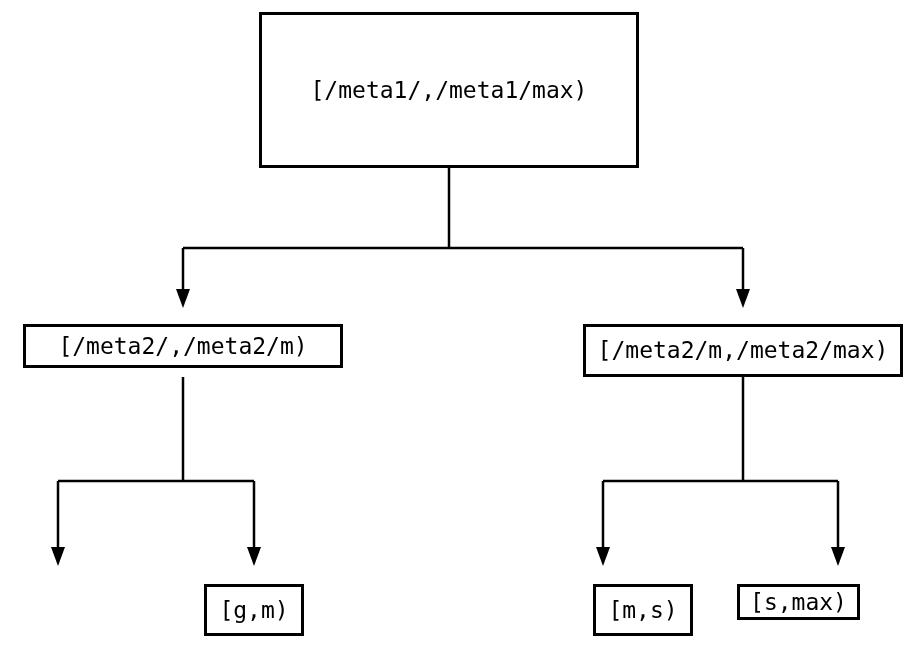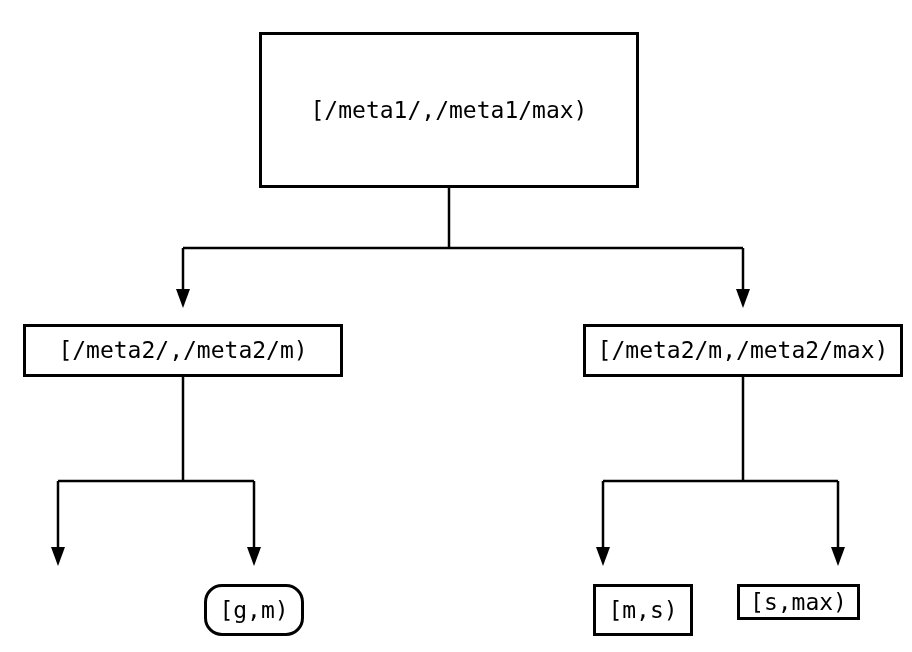--- a/index.html
+++ b/index.html
@@ -32,25 +32,25 @@
     background: #ffffff;
     color: #000000;
     font-family: "DejaVu Sans Mono", "Liberation Mono", monospace;
     font-size: 23px;
     line-height: 1;
     display: flex;
     align-items: center;
     justify-content: center;
     white-space: nowrap;
   }
-  .node-root        { left: 259px; top: 12px;  width: 380px; height: 156px; margin-top: 20px; }
-  .node-left        { left: 23px;  top: 324px; width: 320px; height: 53px; }
+  .node-root        { left: 259px; top: 12px;  width: 380px; height: 156px; }
+  .node-left        { left: 23px;  top: 324px; width: 320px; height: 44px; }
   .node-right       { left: 583px; top: 324px; width: 320px; height: 53px; }
   .node-leaf-ag     { left: 8px;   top: 584px; width: 100px; height: 52px; }
-  .node-leaf-gm     { left: 204px; top: 584px; width: 100px; height: 52px; border-radius: 18px; }
+  .node-leaf-gm     { left: 204px; top: 584px; width: 100px; height: 52px; }
   .node-leaf-ms     { left: 553px; top: 584px; width: 100px; height: 52px; margin-left: 40px; }
   .node-leaf-smax   { left: 737px; top: 584px; width: 123px; height: 36px; }
 </style>
 </head>
 <body>
 
 <div class="canvas">
 
   <svg class="connectors" viewBox="0 0 912 652" xmlns="http://www.w3.org/2000/svg">
 

